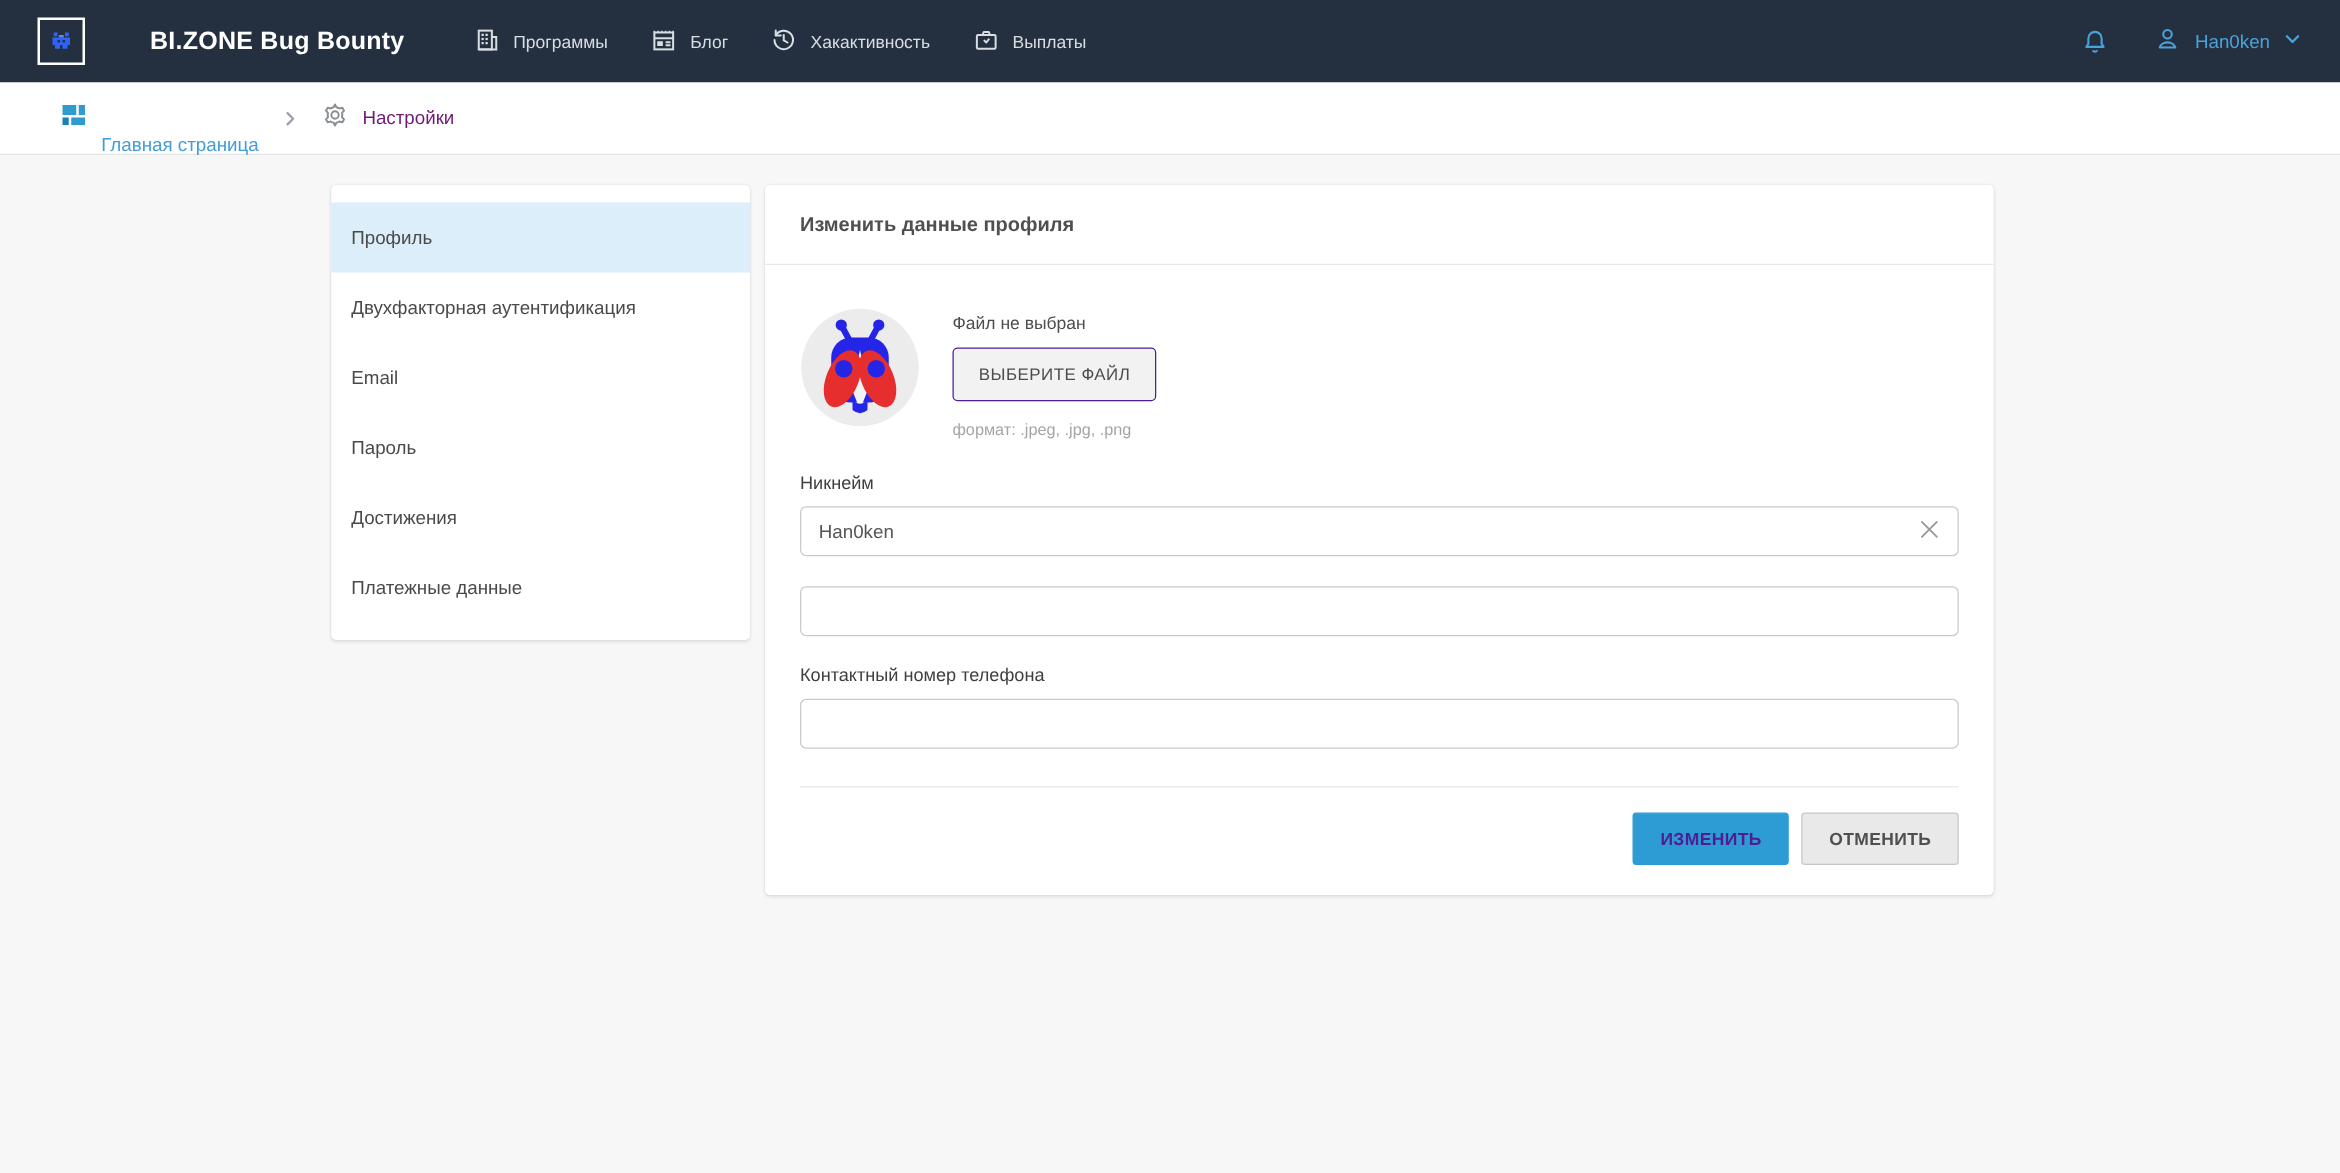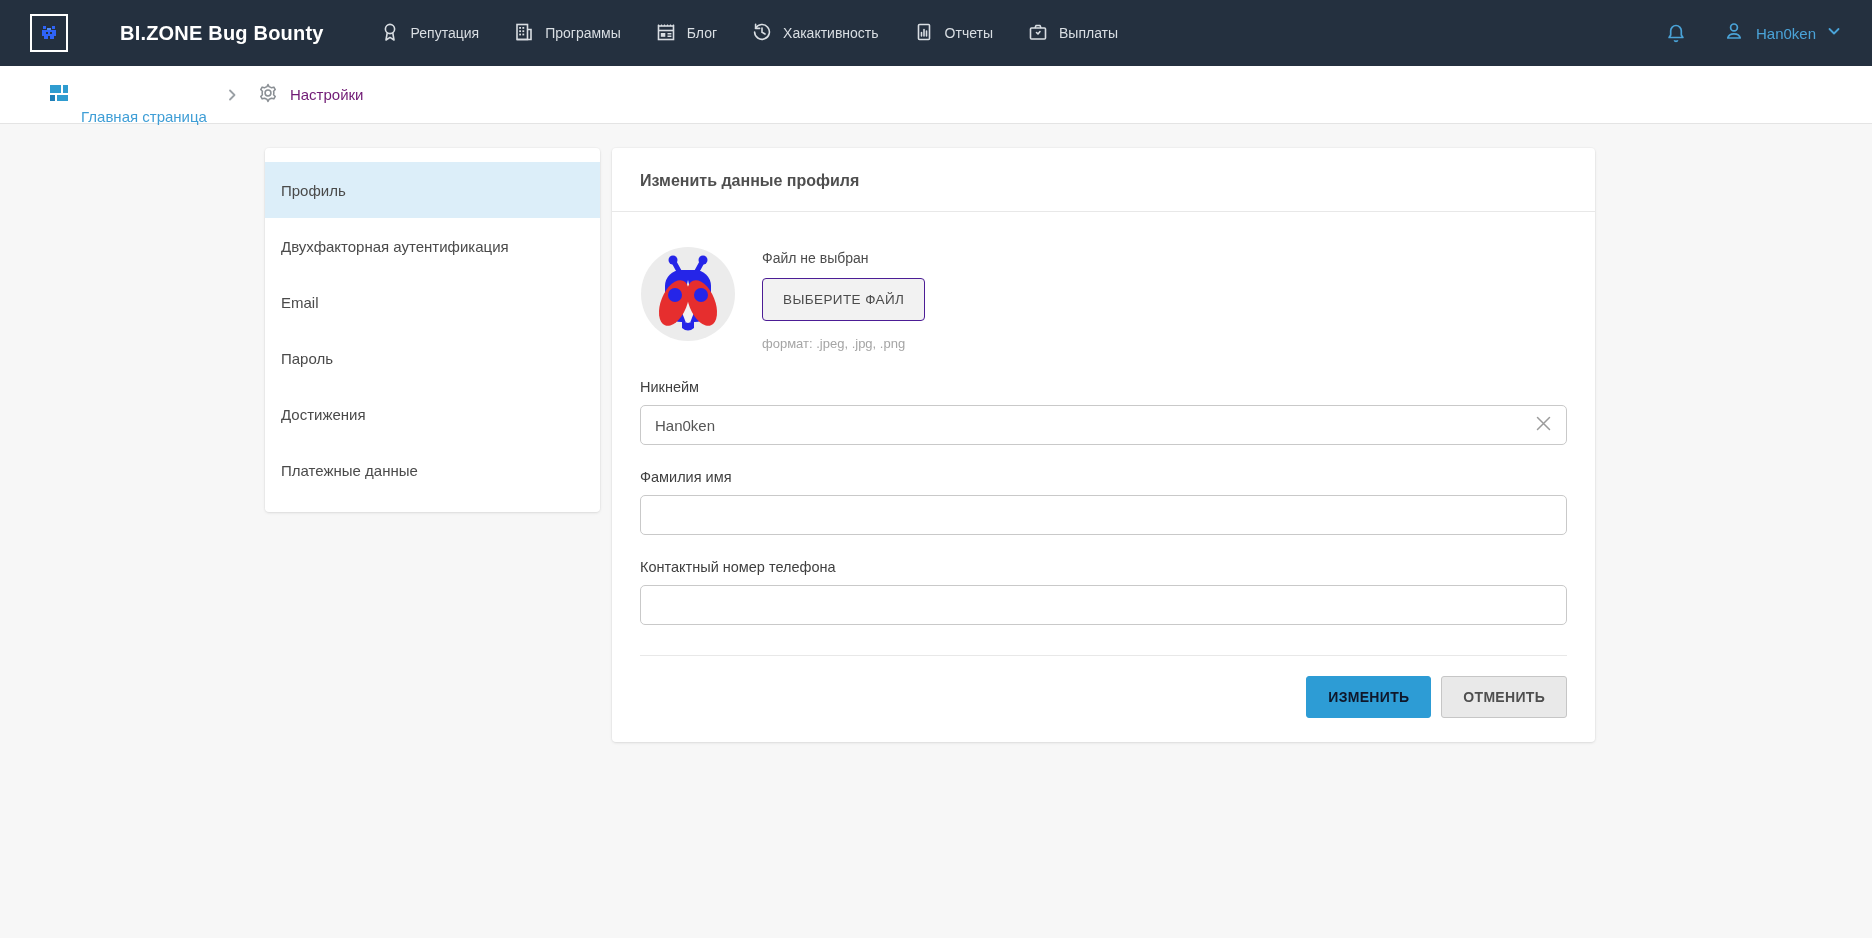--- a/index.html
+++ b/index.html
@@ -96,21 +96,21 @@
   }
 
   .divider { border:none; border-top:1px solid #e8e8e8; margin:30px 0 20px; }
 
   .actions { display:flex; justify-content:flex-end; gap:10px; }
   .btn {
     font-family:"Liberation Sans", sans-serif;
     font-size:14px; font-weight:bold; letter-spacing:.3px;
     border-radius:3px; cursor:pointer; padding:12px 21px;
   }
-  .btn-primary { background:#2d9cd5; color:#0f172a; border:1px solid #2d9cd5; }
+  .btn-primary { background:#2d9cd5; color:#4c1d95; border:1px solid #2d9cd5; }
   .btn-secondary { background:#e9e9e9; color:#4f4f4f; border:1px solid #c6c6c6; }
 </style>
 </head>
 <body>
 
 <header class="navbar">
   <div class="brand">
     <span class="logo-box">
       <svg width="22" height="22" viewBox="0 0 22 22">
         <g fill="#2f63f7">
@@ -125,29 +125,20 @@
         <rect x="12" y="10" width="2" height="2" fill="#24303f"></rect>
       </svg>
     </span>
     <span class="brand-name">BI.ZONE Bug Bounty</span>
   </div>
 
   <nav class="nav-menu">
     <div class="nav-item">
       <span>
         <svg width="22" height="22" viewBox="0 0 22 22" fill="none" stroke="#d9dee3" stroke-width="1.6">
-          <circle cx="11" cy="8" r="4.6"></circle>
-          <path d="M8.2 12 L7 19 L11 16.4 L15 19 L13.8 12" stroke-linejoin="round"></path>
-        </svg>
-      </span>
-      <span>Репутация</span>
-    </div>
-    <div class="nav-item">
-      <span>
-        <svg width="22" height="22" viewBox="0 0 22 22" fill="none" stroke="#d9dee3" stroke-width="1.6">
           <rect x="4" y="3.5" width="10.5" height="15"></rect>
           <path d="M14.5 8.5 H18 V18.5 H4"></path>
           <g stroke="none" fill="#d9dee3">
             <rect x="6.2" y="6" width="1.8" height="1.8"></rect>
               <rect x="9.4" y="6" width="1.8" height="1.8"></rect>
             <rect x="6.2" y="9.3" width="1.8" height="1.8"></rect>
               <rect x="9.4" y="9.3" width="1.8" height="1.8"></rect>
             <rect x="6.2" y="12.6" width="1.8" height="1.8"></rect>
               <rect x="9.4" y="12.6" width="1.8" height="1.8"></rect>
           </g>
@@ -169,29 +160,20 @@
     </div>
     <div class="nav-item">
       <span>
         <svg width="22" height="22" viewBox="0 0 22 22" fill="none" stroke="#d9dee3" stroke-width="1.6">
           <path d="M4.6 7.2 A7.4 7.4 0 1 1 3.6 11" stroke-linecap="round"></path>
           <path d="M4.6 3.4 V7.4 H8.6" stroke-linecap="round" stroke-linejoin="round"></path>
           <path d="M11 7 V11.3 L14 13" stroke-linecap="round"></path>
         </svg>
       </span>
       <span>Хакактивность</span>
-    </div>
-    <div class="nav-item">
-      <span>
-        <svg width="22" height="22" viewBox="0 0 22 22" fill="none" stroke="#d9dee3" stroke-width="1.6">
-          <rect x="5.5" y="3.5" width="11" height="15" rx="1"></rect>
-          <path d="M8.5 15 V11.5 M11 15 V8.5 M13.5 15 V10" stroke-linecap="round"></path>
-        </svg>
-      </span>
-      <span>Отчеты</span>
     </div>
     <div class="nav-item">
       <span>
         <svg width="22" height="22" viewBox="0 0 22 22" fill="none" stroke="#d9dee3" stroke-width="1.6">
           <rect x="3.5" y="7" width="15" height="11" rx="1"></rect>
           <path d="M8 7 L9 4.5 H13 L14 7" stroke-linejoin="round"></path>
           <path d="M9.5 11.5 L11 13 L13 10.5" stroke-linecap="round" stroke-linejoin="round"></path>
         </svg>
       </span>
       <span>Выплаты</span>
@@ -316,21 +298,20 @@
             <span>
               <svg width="17" height="17" viewBox="0 0 17 17" fill="none" stroke="#9b9b9b" stroke-width="1.5">
                 <path d="M2.5 2.5 L14.5 14.5 M14.5 2.5 L2.5 14.5" stroke-linecap="round"></path>
               </svg>
             </span>
           </button>
         </div>
       </div>
 
       <div class="field">
-        <label class="field-label">Фамилия имя</label>
         <div class="input-wrap">
           <input class="text-input" type="text" value="" style="">
         </div>
       </div>
 
       <div class="field">
         <label class="field-label">Контактный номер телефона</label>
         <div class="input-wrap">
           <input class="text-input" type="text" value="" style="">
         </div>

